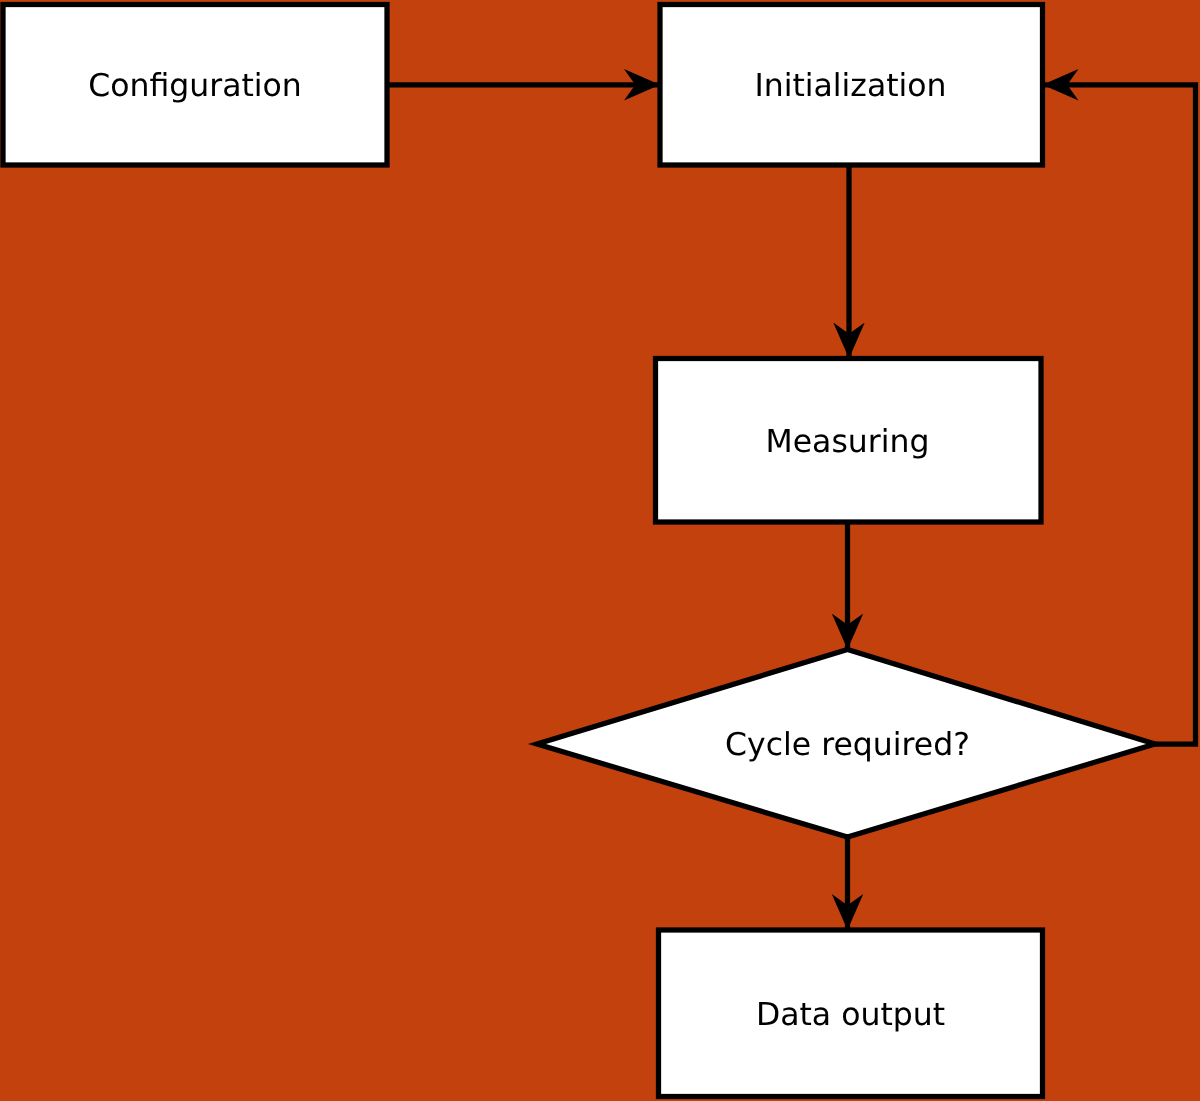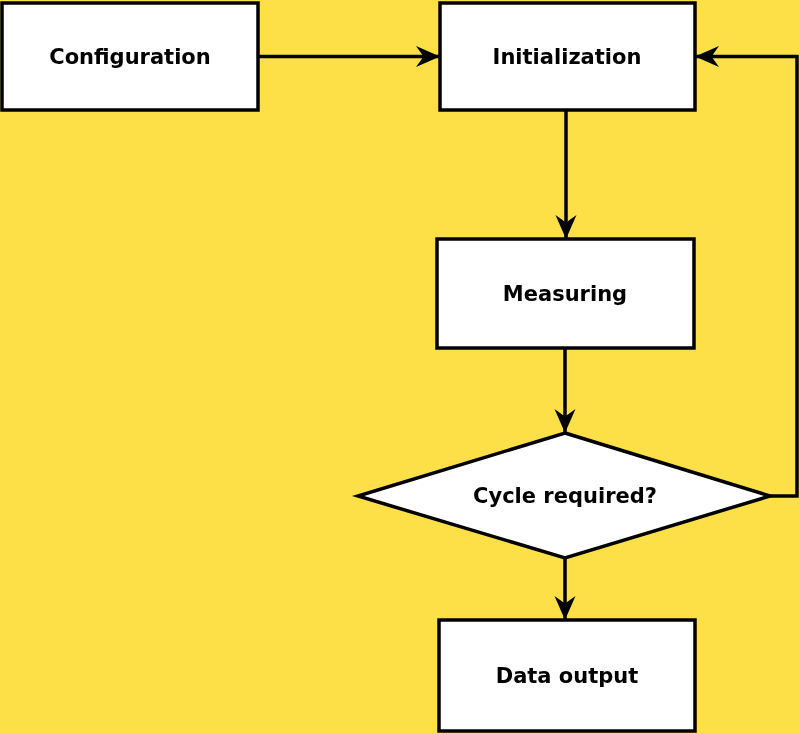--- a/index.html
+++ b/index.html
@@ -4,23 +4,22 @@
 <style>
   html, body {
     margin: 0;
     padding: 0;
     background: #ffffff;
   }
   .canvas {
     position: relative;
     width: 800px;
     height: 734px;
-    background: #fde047;
+    background: #c2410c;
     overflow: hidden;
-    font-weight: bold;
   }
   svg { display: block; }
   .node-shape {
     fill: #ffffff;
     stroke: #000000;
     stroke-width: 3.5;
   }
   .connector {
     fill: none;
     stroke: #000000;

